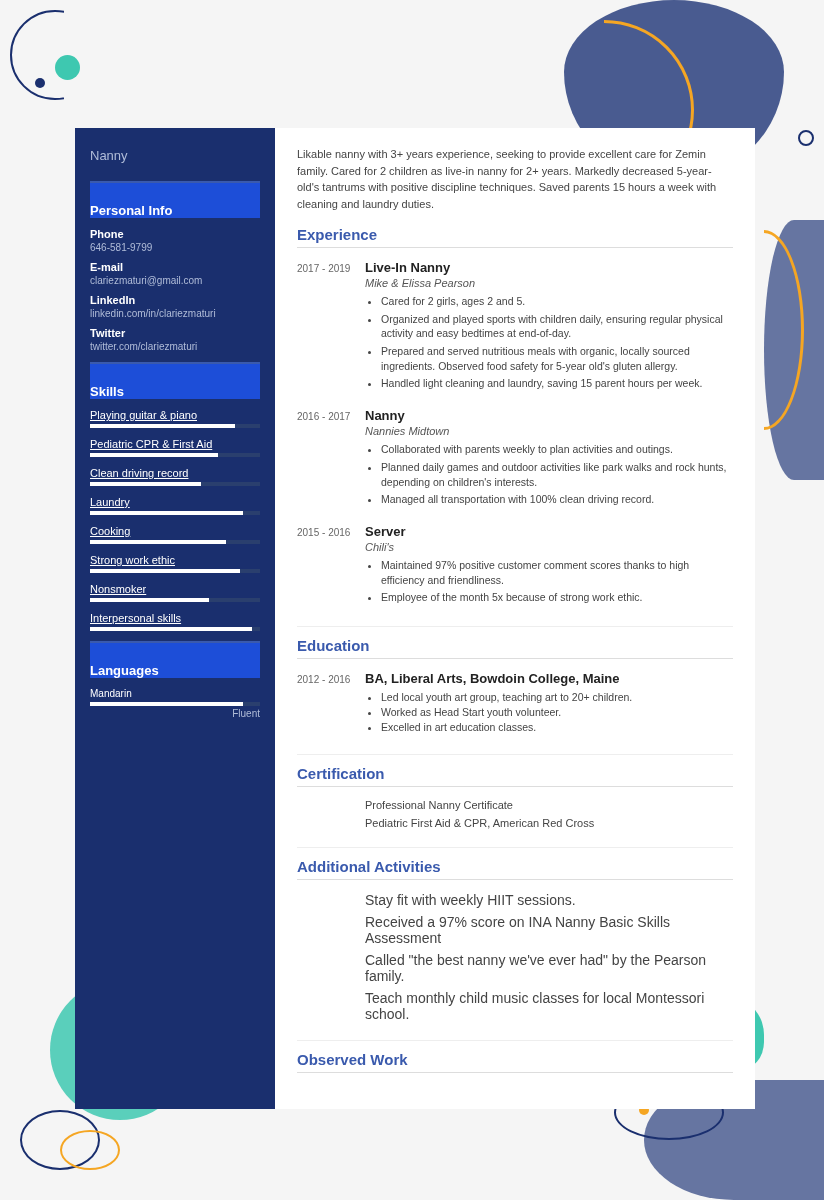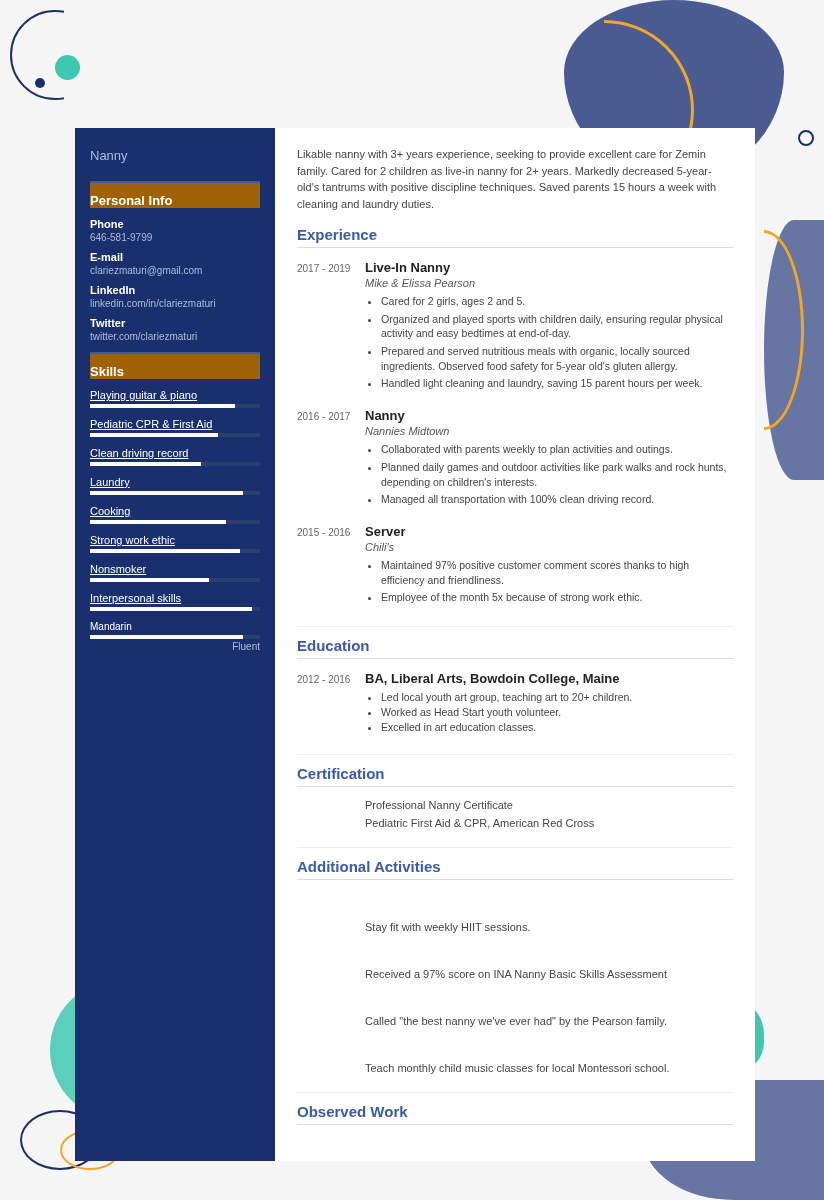--- a/index.html
+++ b/index.html
@@ -170,23 +170,23 @@
     .sidebar-title {
       font-size: 13px;
       color: #b0bcd8;
       margin-bottom: 18px;
     }
 
     .sidebar-section-title {
       font-size: 13px;
       font-weight: bold;
       color: white;
-      background: #a16207;
+      background: #1d4ed8;
       border-top: 2px solid #3a5aad;
-      padding-top: 10px;
+      padding-top: 20px;
       margin-top: 10px;
       margin-bottom: 10px;
     }
 
     .info-label {
       font-size: 11px;
       font-weight: bold;
       color: white;
       margin-top: 8px;
       margin-bottom: 2px;
@@ -352,24 +352,23 @@
     }
 
     .activity-item {
       display: flex;
       margin-bottom: 6px;
     }
     .act-spacer {
       min-width: 60px;
     }
     .act-text {
-      font-size: 11px;
+      font-size: 14px;
       color: #444;
       padding-left: 8px;
-      margin-top: 29px;
     }
 
     .volunteer-item {
       display: flex;
     }
     .vol-spacer {
       min-width: 60px;
     }
     .vol-text {
       font-size: 12px;
@@ -468,20 +467,21 @@
       </div>
     </div>
         <div class="skill-item">
       <div class="skill-name">Interpersonal skills</div>
       <div class="skill-bar-bg">
         <div class="skill-bar-fill" style="width:95%"></div>
       </div>
     </div>
       </div>
 
+    <div class="sidebar-section-title">Languages</div>
 
     <div id="languages-container">
         <div class="lang-item">
       <div class="lang-name">Mandarin</div>
       <div class="lang-bar-bg">
         <div class="lang-bar-fill" style="width:90%"></div>
       </div>
       <div class="lang-level">Fluent</div>
     </div>
       </div>

